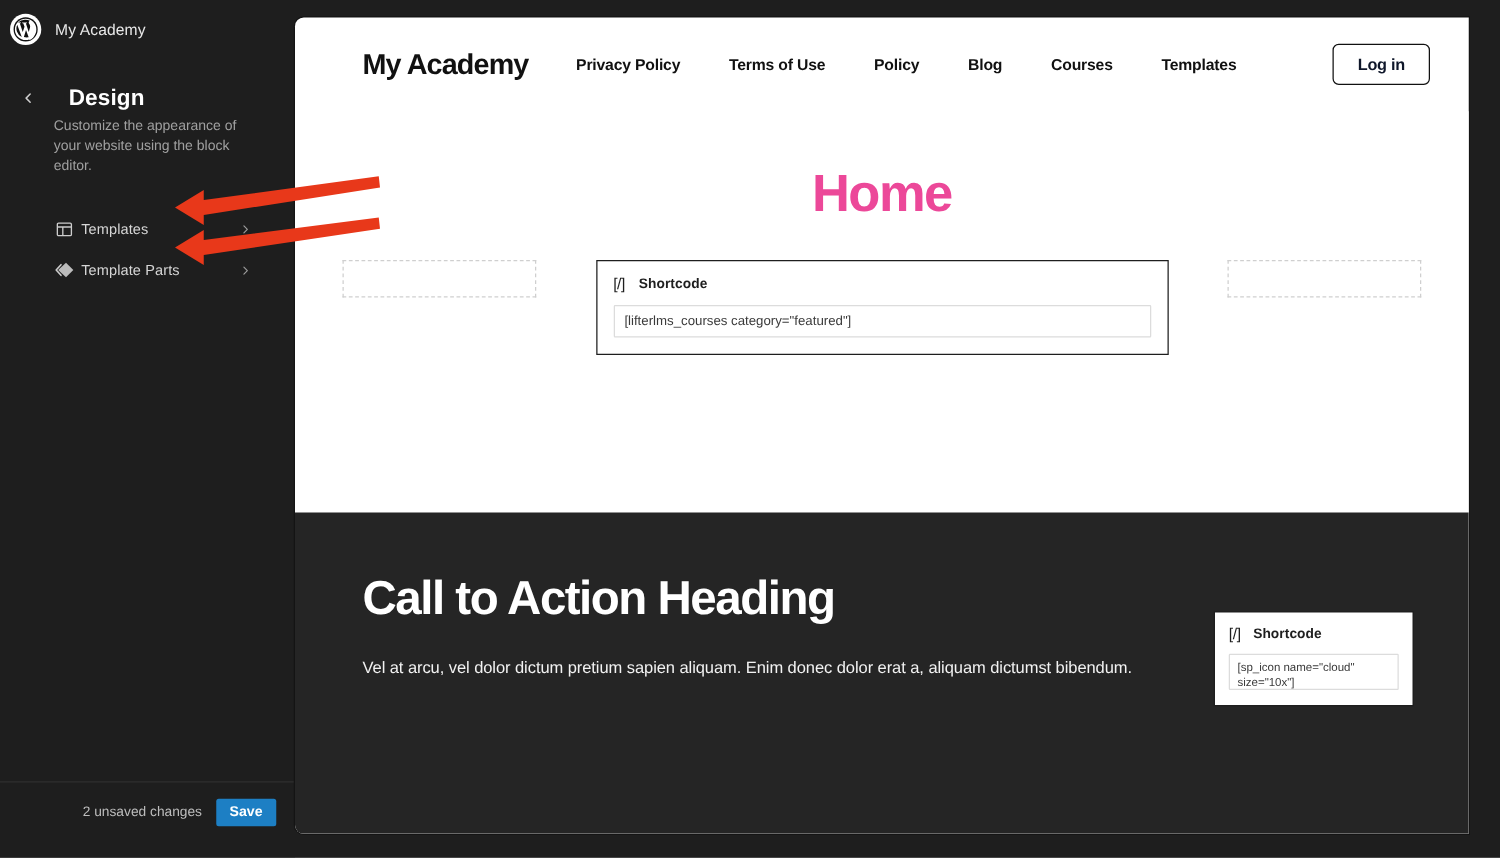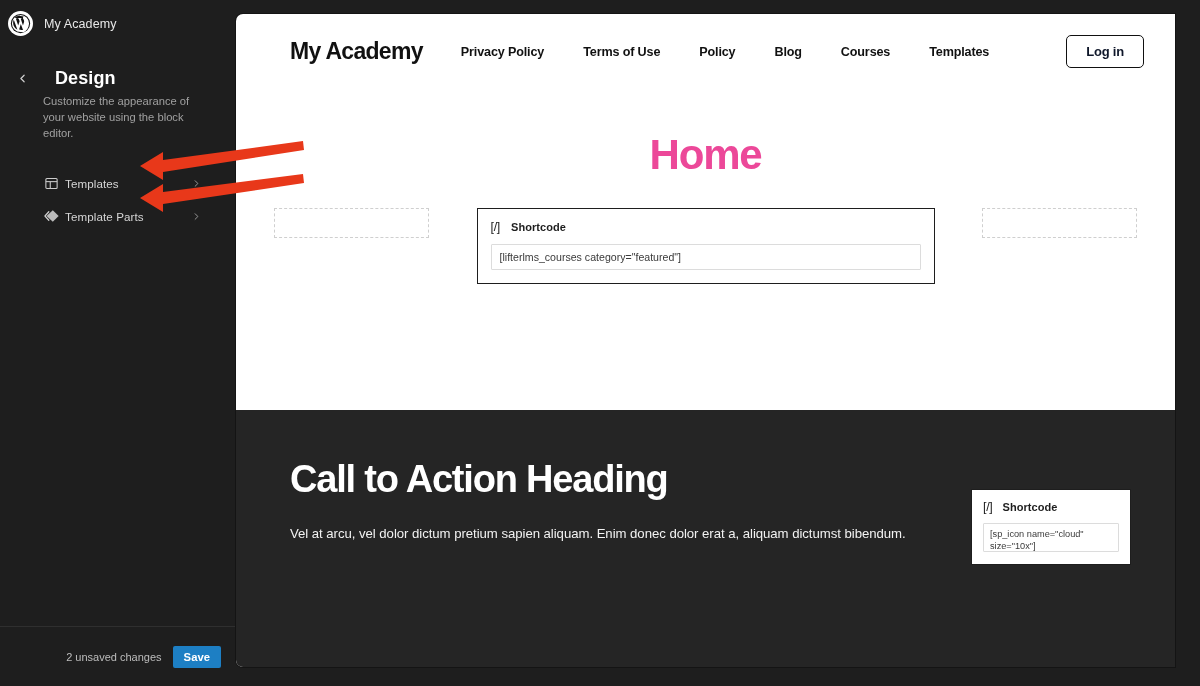--- a/index.html
+++ b/index.html
@@ -100,22 +100,22 @@
   .nav-arrow {
     position: absolute;
     right: 34px;
     color: #9a9a9a;
     display: flex; align-items: center;
   }
 
   
   #savebar {
     position: absolute;
-    left: 0; bottom: 0;
-    width: 236px; height: 60px;
+    left: 0; bottom: 12px;
+    width: 236px; height: 49px;
     border-top: 1px solid #2f2f2f;
     display: flex;
     align-items: center;
     justify-content: flex-end;
     gap: 11px;
     padding-right: 15px;
   }
   .unsaved-text {
     font-size: 11px;
     color: #bdbdbd;

